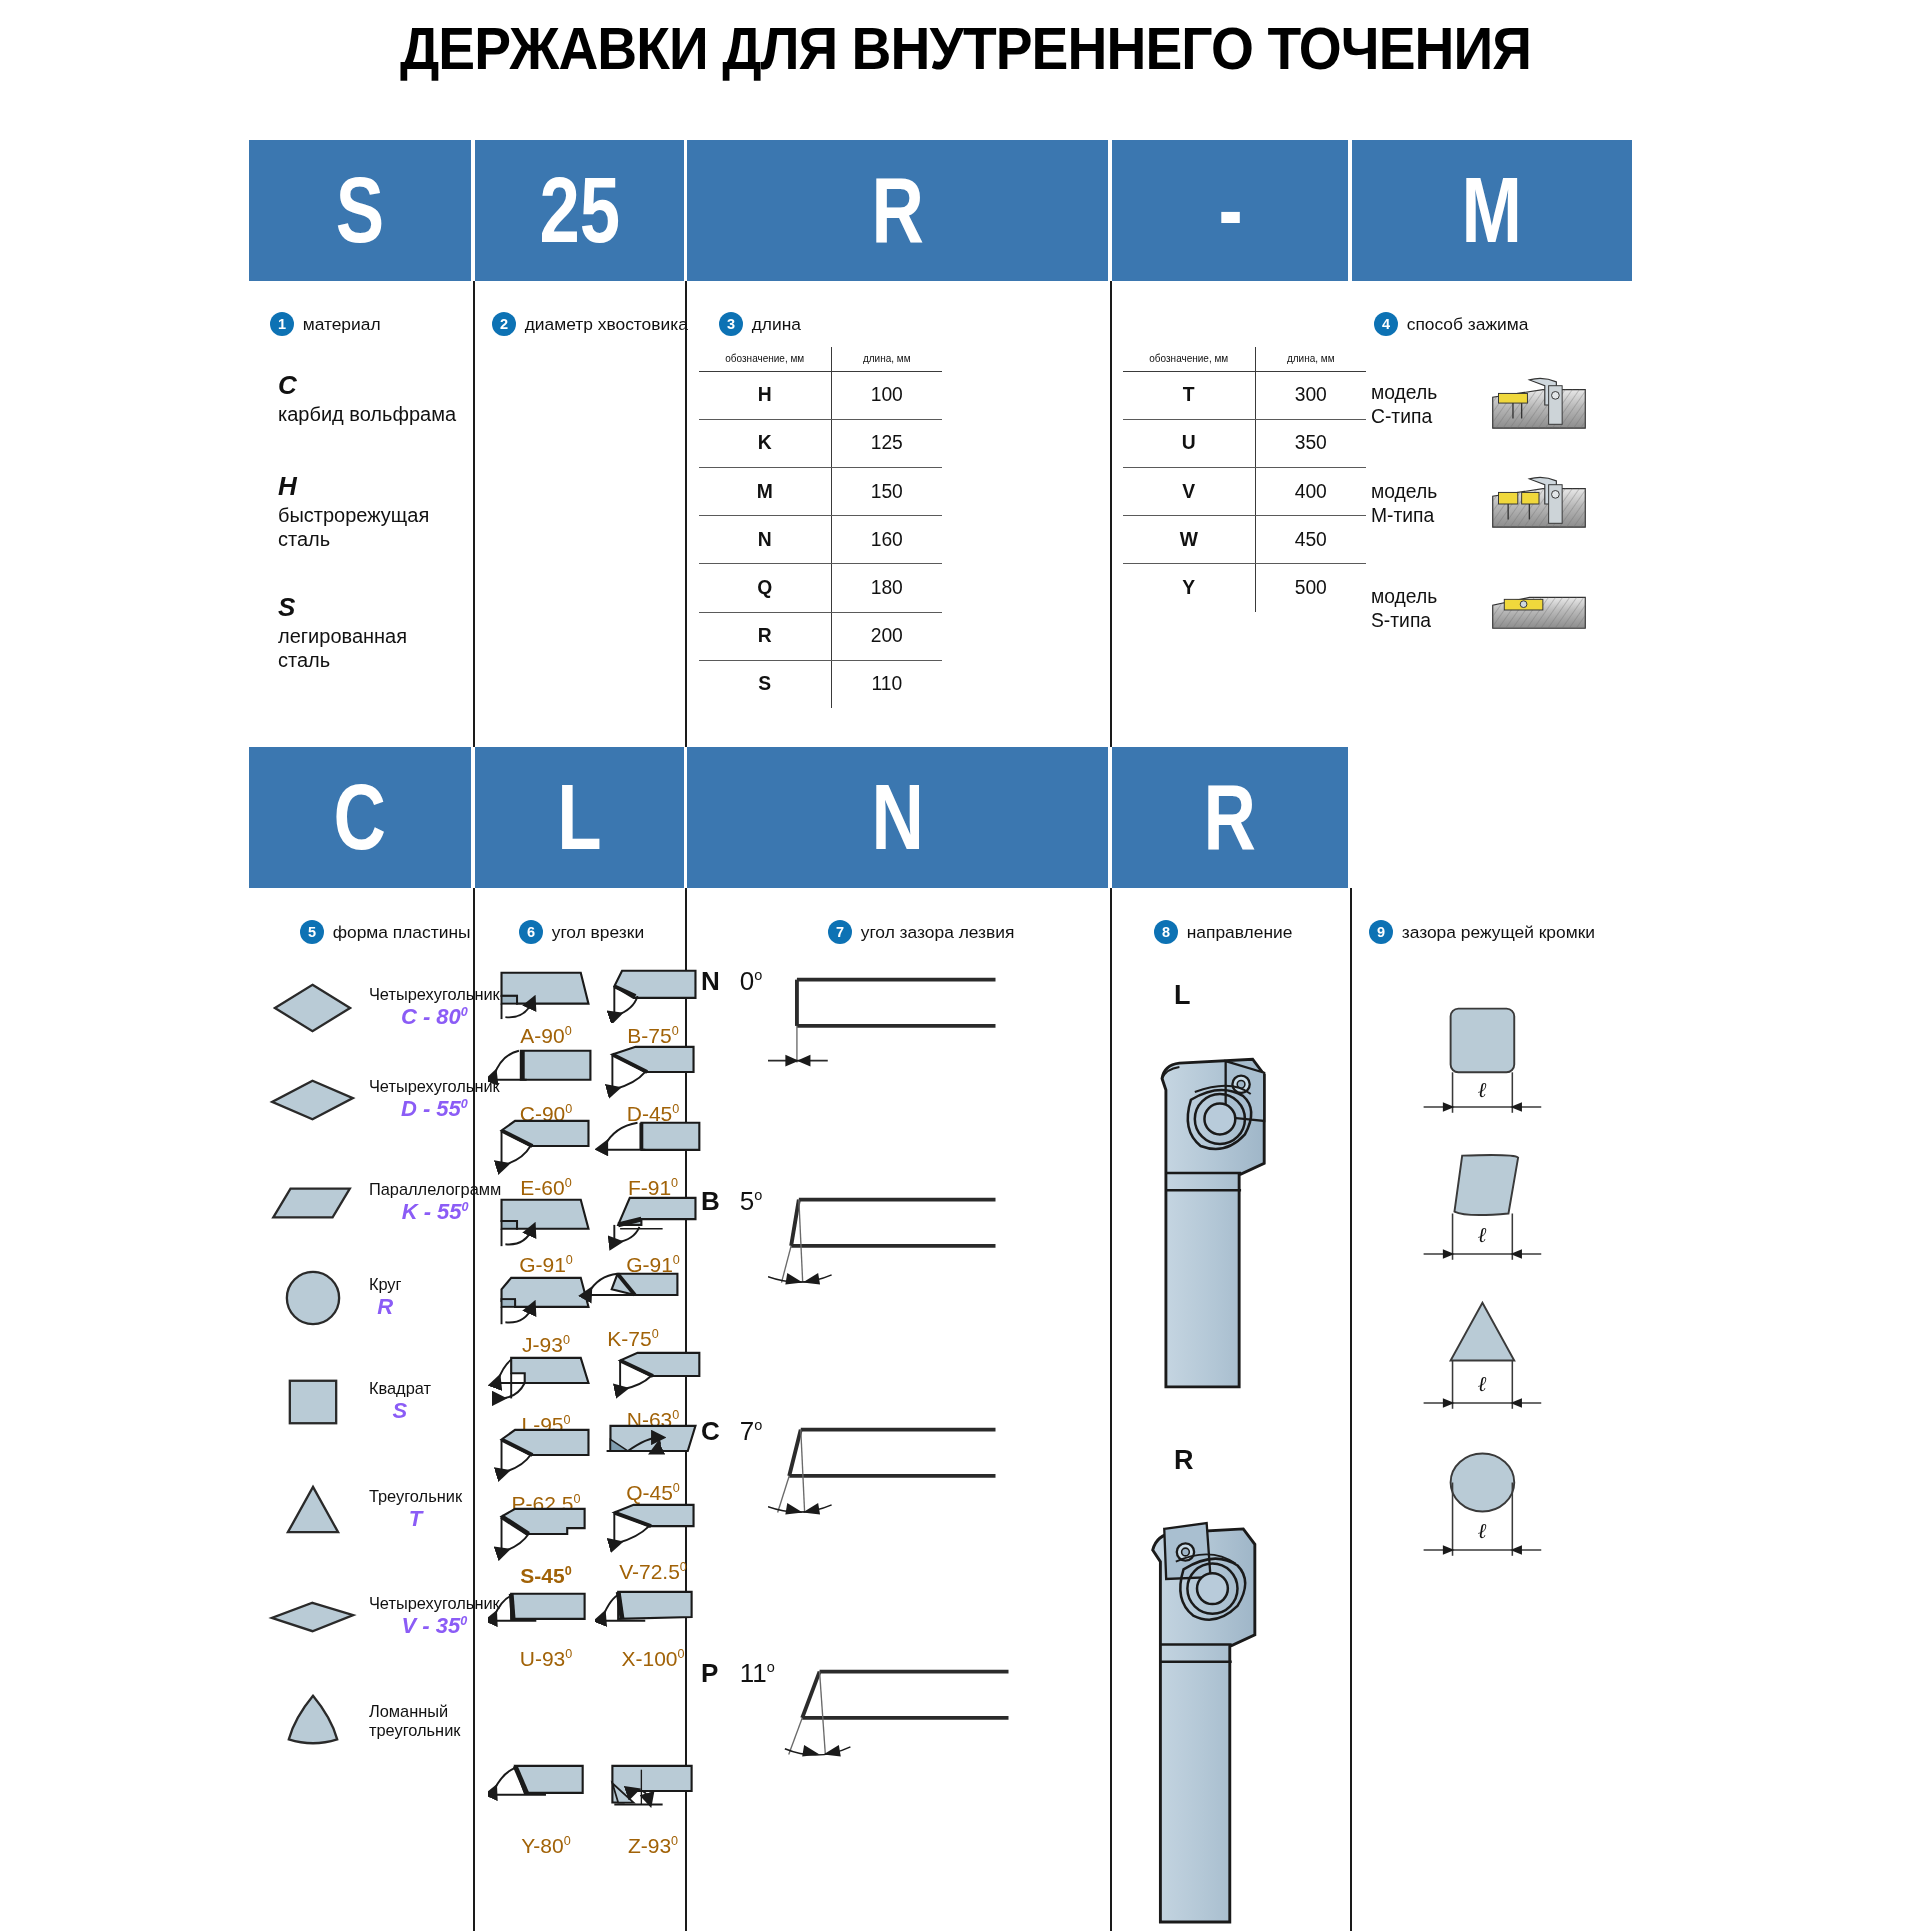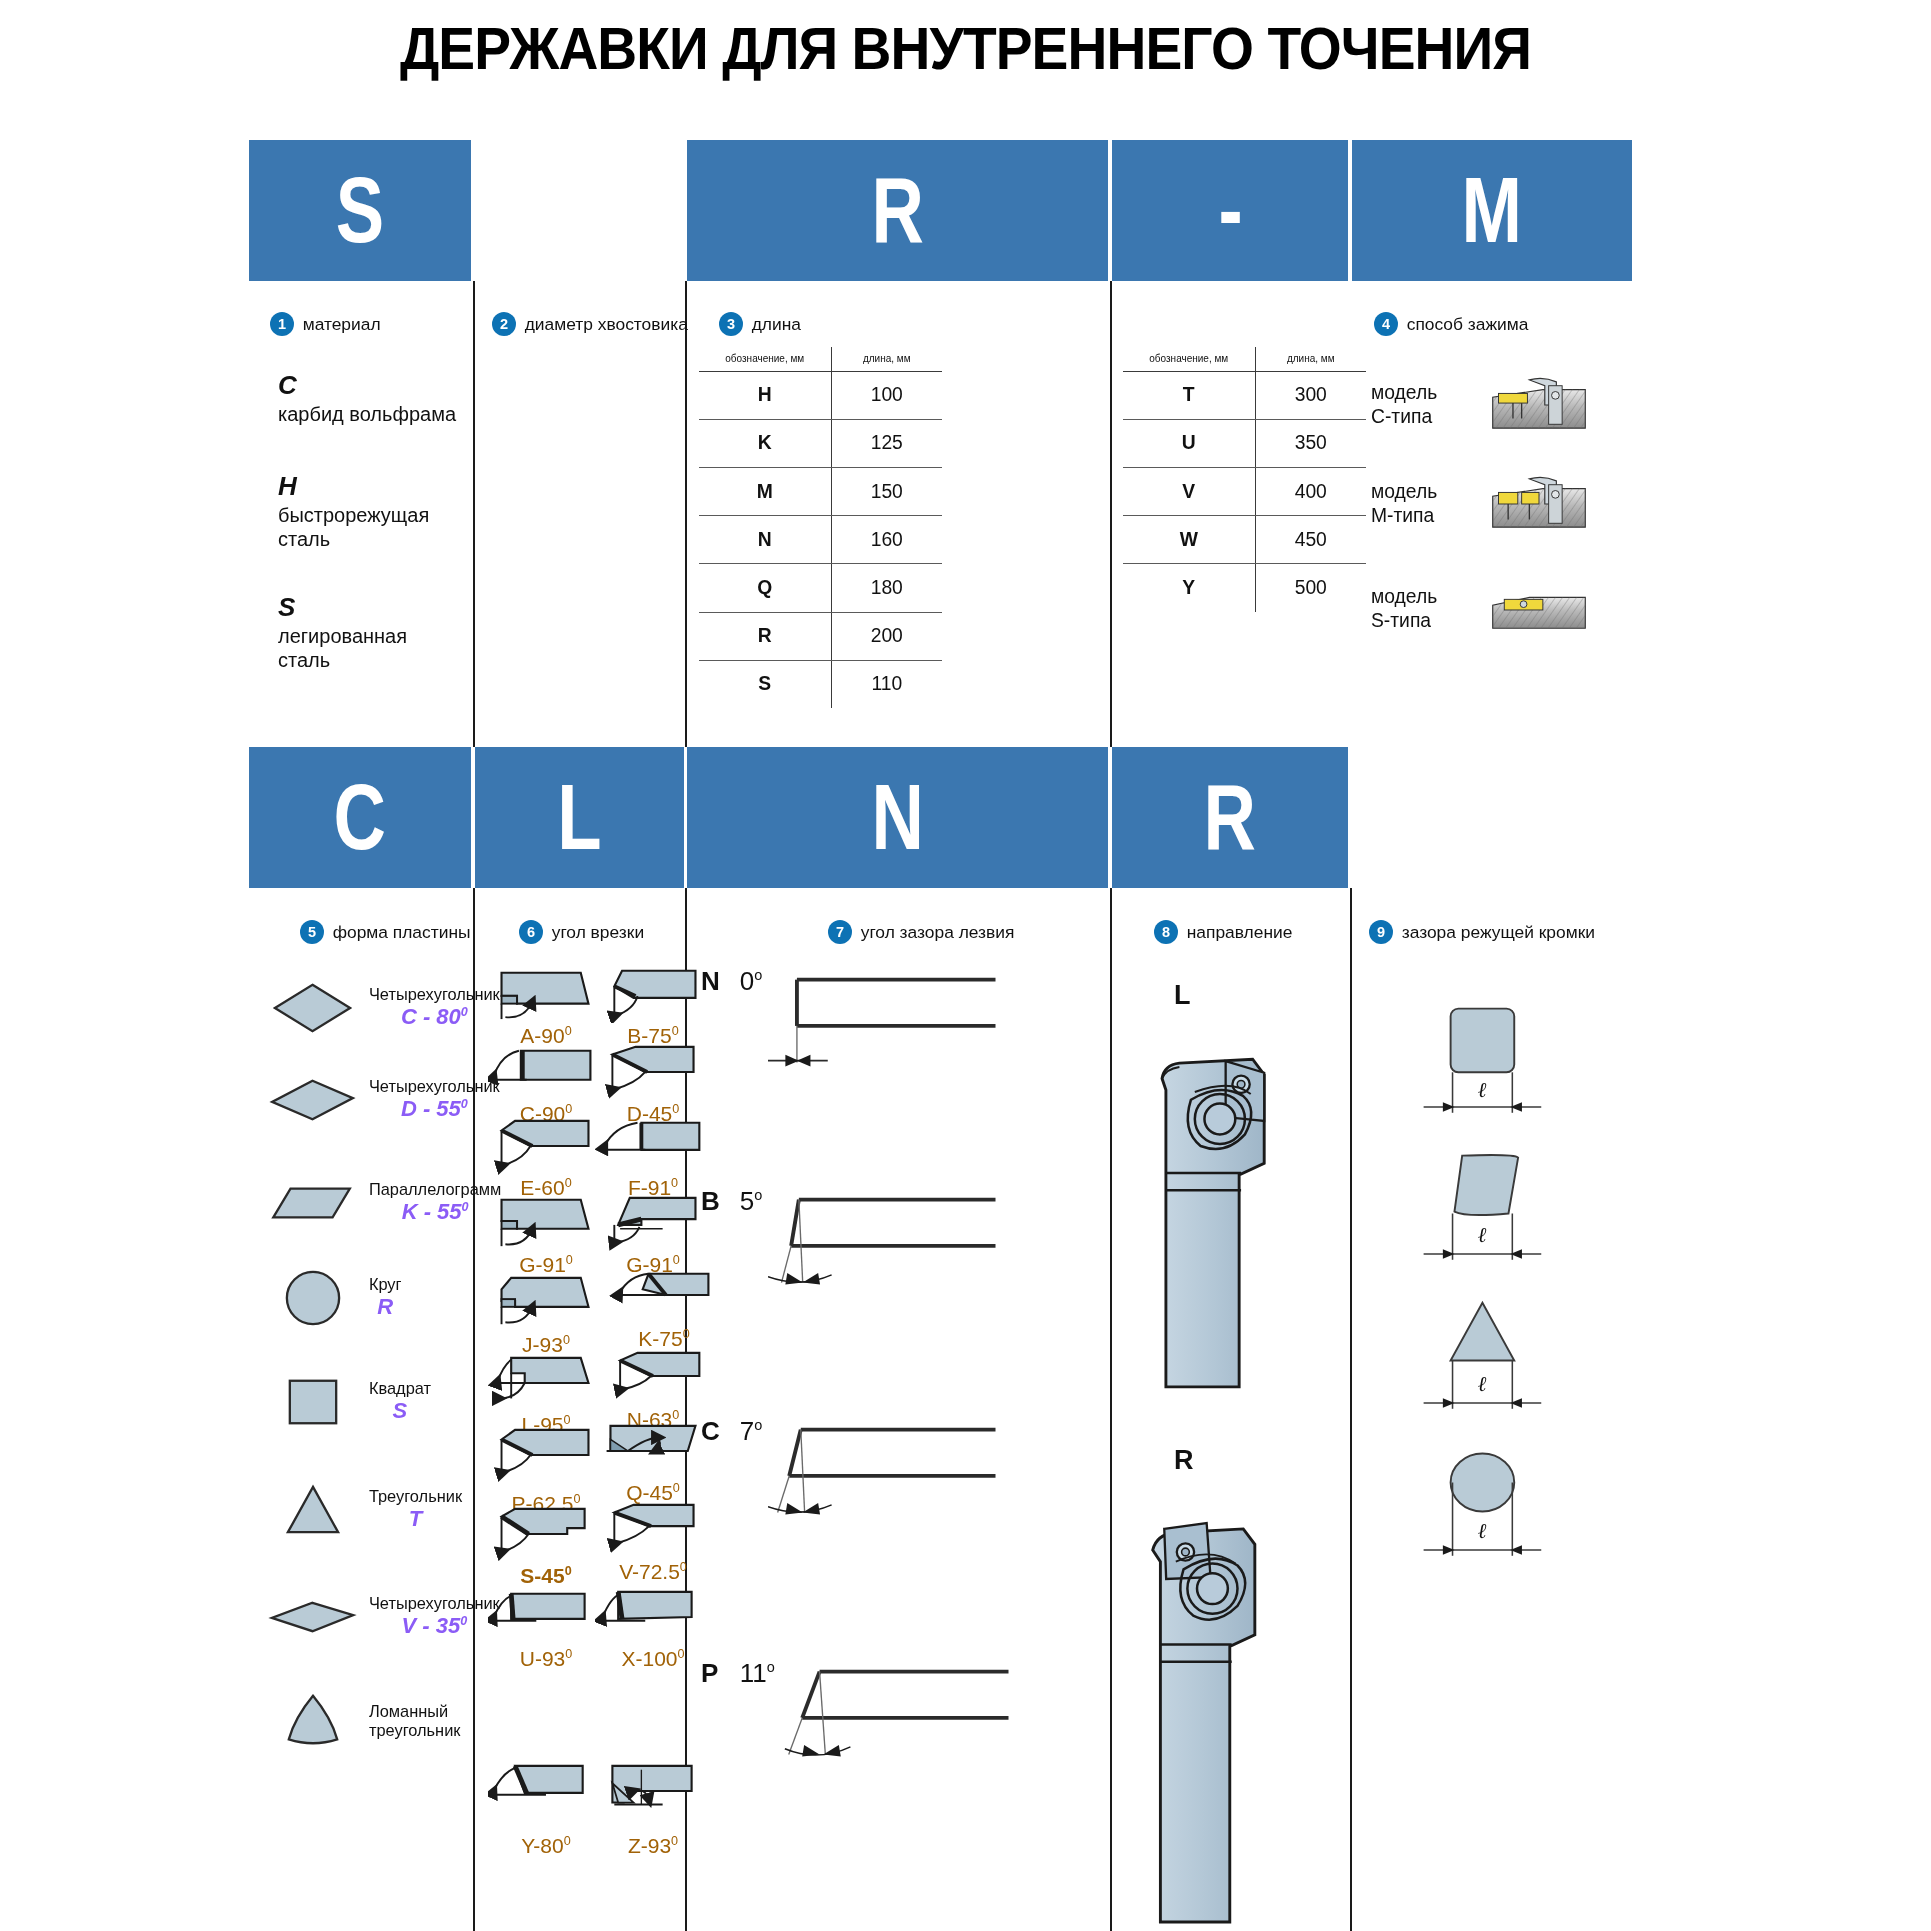--- a/index.html
+++ b/index.html
@@ -124,20 +124,23 @@
     <div class="vline" style="left:224px; top:141px; height:466px;"></div>
     <div class="vline" style="left:436px; top:141px; height:466px;"></div>
     <div class="vline" style="left:861px; top:141px; height:466px;"></div>
     <div class="vline" style="left:224px; top:748px; height:1043px;"></div>
     <div class="vline" style="left:436px; top:748px; height:1043px;"></div>
     <div class="vline" style="left:861px; top:748px; height:1043px;"></div>
     <div class="vline" style="left:1101px; top:748px; height:1043px;"></div>
 
     <div class="hdr-cell" style="left:0px; width:222px; top:0;">
       <span>S</span>
+      </div>
+    <div class="hdr-cell" style="left:226px; width:209px; top:0;">
+      <span>25</span>
       </div>
     <div class="hdr-cell" style="left:438px; width:421px; top:0;">
       <span>R</span>
       </div>
     <div class="hdr-cell" style="left:863px; width:236px; top:0;">
       <span>-</span>
       </div>
     <div class="hdr-cell" style="left:1103px; width:280px; top:0;">
       <span>M</span>
       </div>
@@ -512,21 +515,21 @@
     <div class="ea-cell" style="left:239px; top:1132px;">
       <svg class="ea-art" viewBox="0 0 118 62">
         <polygon points="24,6 96,6 104,36 28,36 28,30 14,30 14,18" fill="#b9cbd6" stroke="#1a1a1a" stroke-width="2.2"></polygon>
         <rect x="14" y="28" width="14" height="8" fill="#9fb6c4" stroke="#1a1a1a" stroke-width="2"></rect>
         <line x1="14" y1="36" x2="14" y2="54" stroke="#1a1a1a" stroke-width="2"></line>
         <path d="M18 52 Q38 54 46 36" stroke="#1a1a1a" fill="none" stroke-width="2" marker-end="url(#ar)"></path>
       </svg>
       <div class="ea-lbl"><span>J-93</span><sup>0</sup></div>
     </div>
 
-    <div class="ea-cell" style="left:357px; top:1126px;">
+    <div class="ea-cell" style="left:326px; top:1126px;">
       <svg class="ea-art" viewBox="0 0 118 62">
         <polygon points="44,8 106,8 106,30 62,30 38,24" fill="#b9cbd6" stroke="#1a1a1a" stroke-width="2.2"></polygon>
         <line x1="44" y1="8" x2="62" y2="30" stroke="#1a1a1a" stroke-width="4"></line>
         <line x1="12" y1="30" x2="64" y2="30" stroke="#1a1a1a" stroke-width="2"></line>
         <path d="M14 28 Q24 10 44 8" stroke="#1a1a1a" fill="none" stroke-width="2" marker-start="url(#ar)"></path>
       </svg>
       <div class="ea-lbl"><span>K-75</span><sup>0</sup></div>
     </div>
 
     <div class="ea-cell" style="left:239px; top:1212px;">

